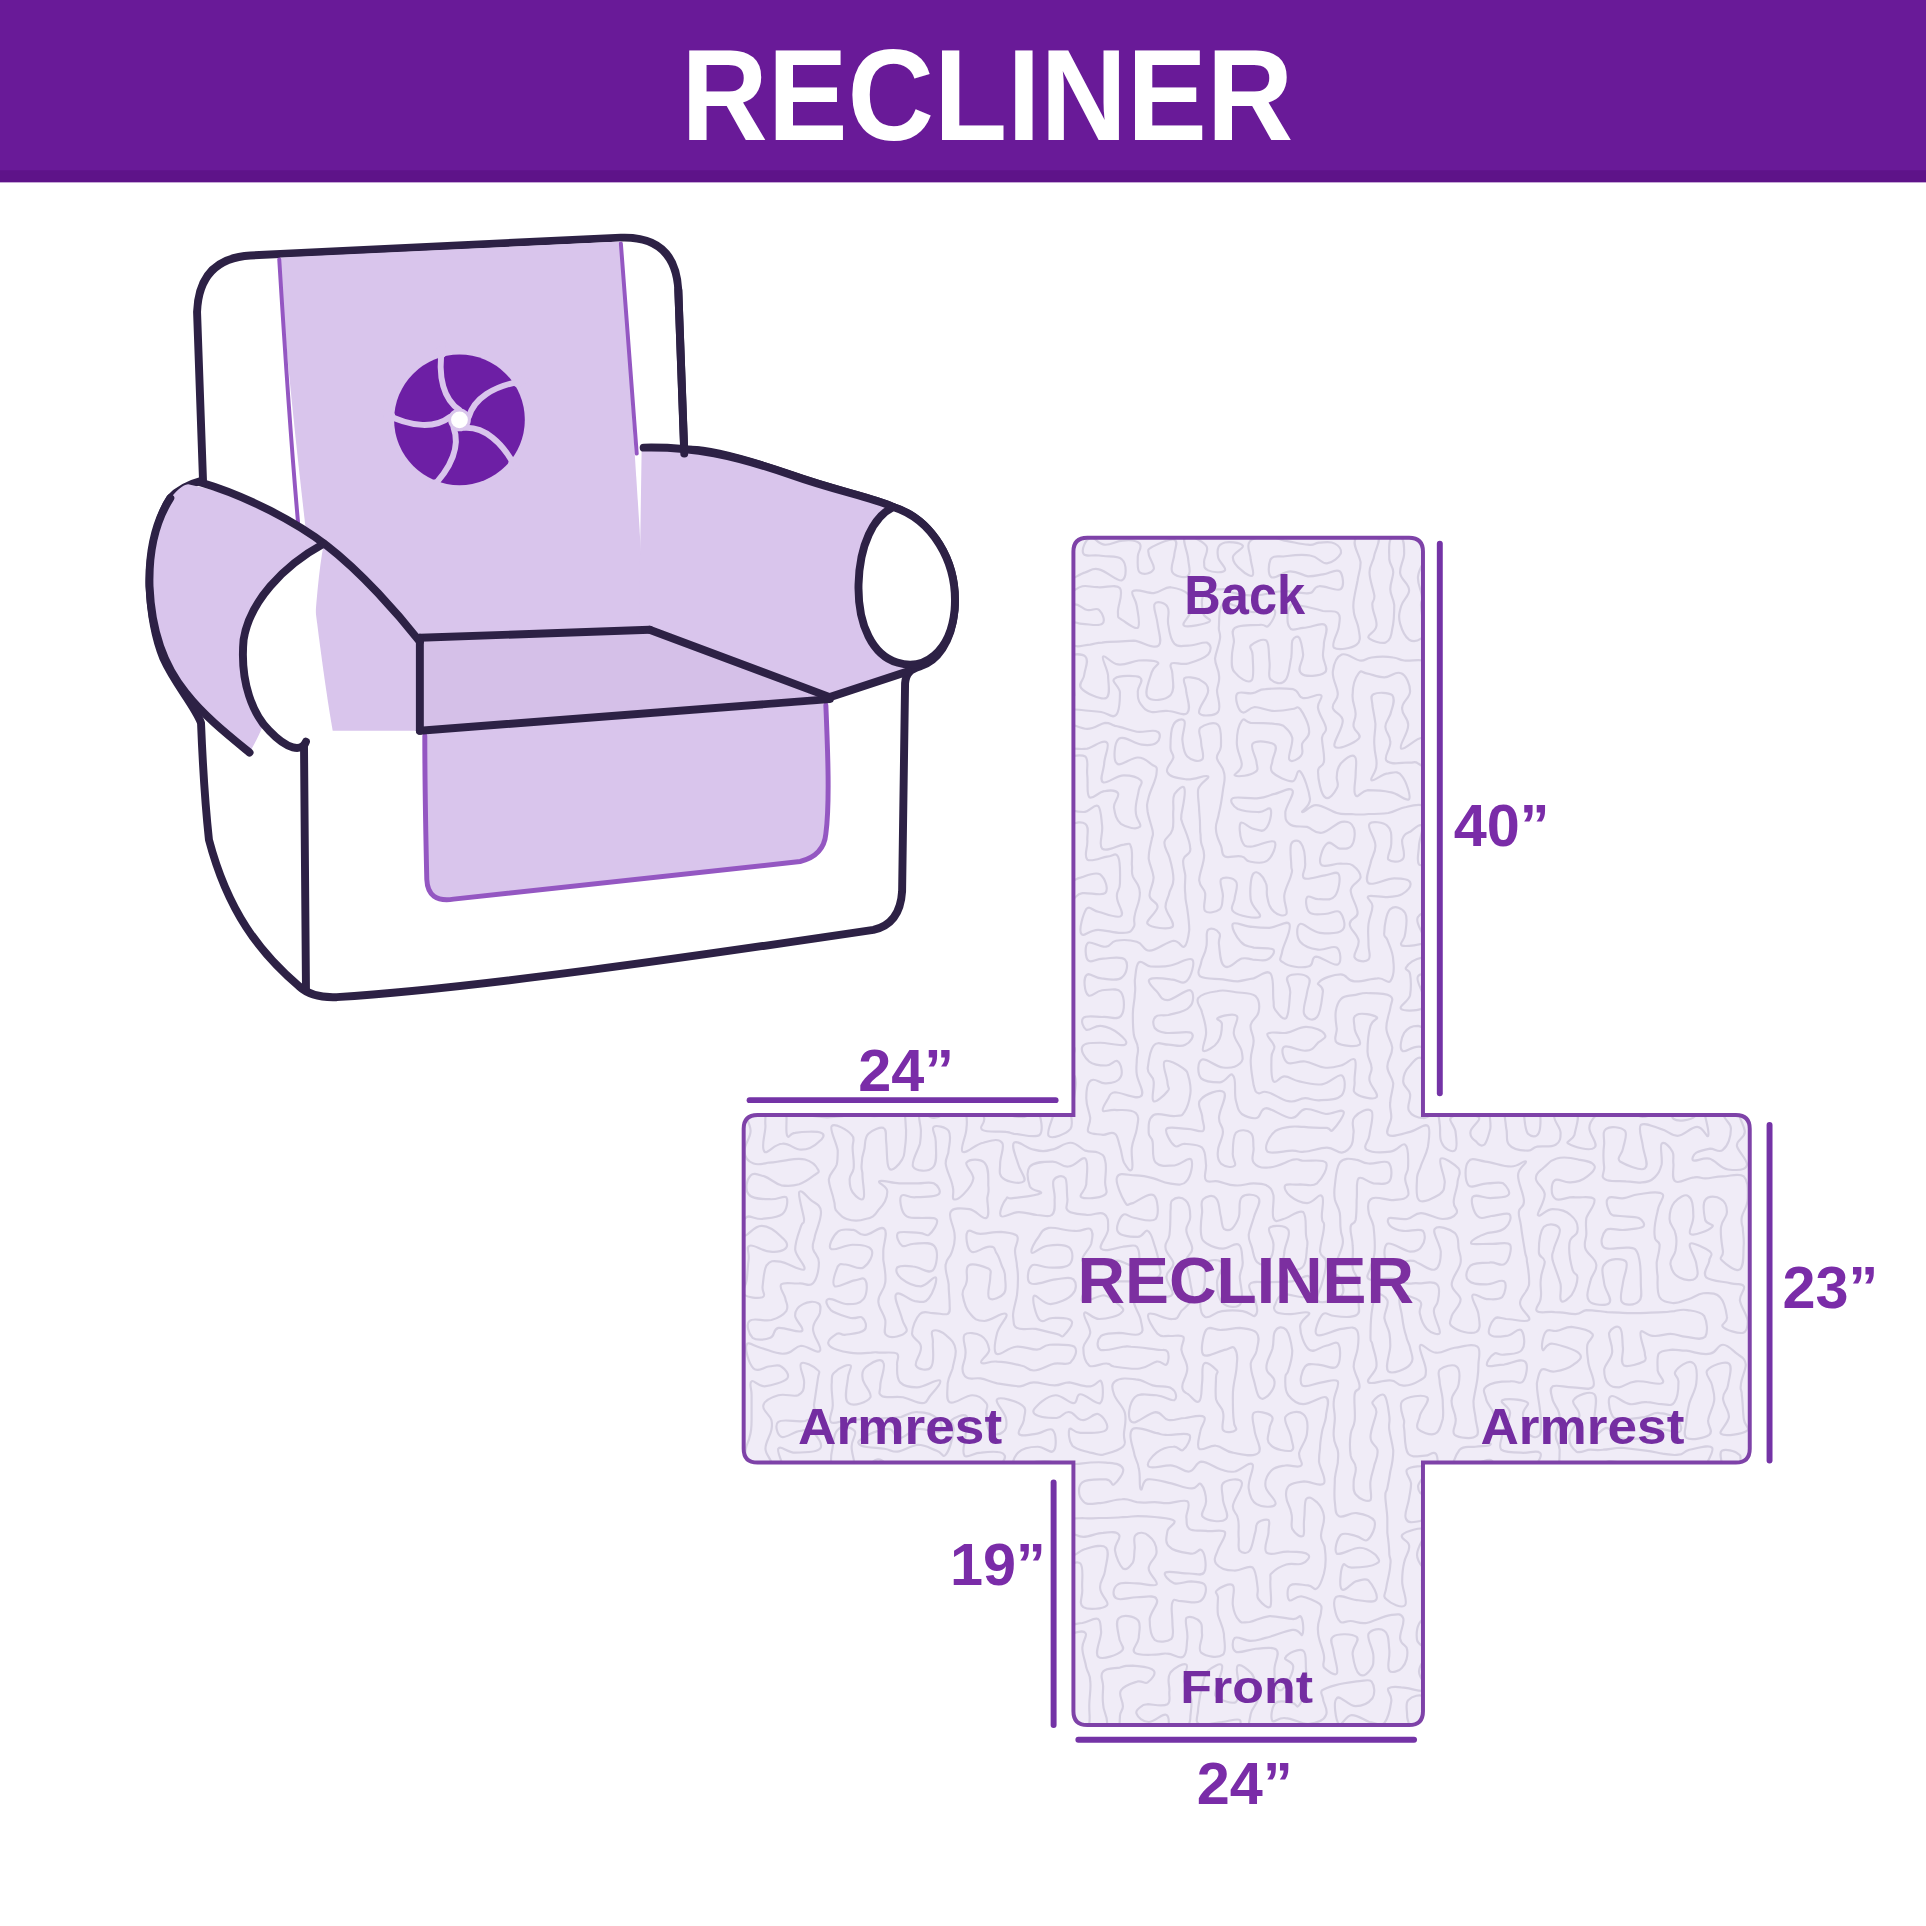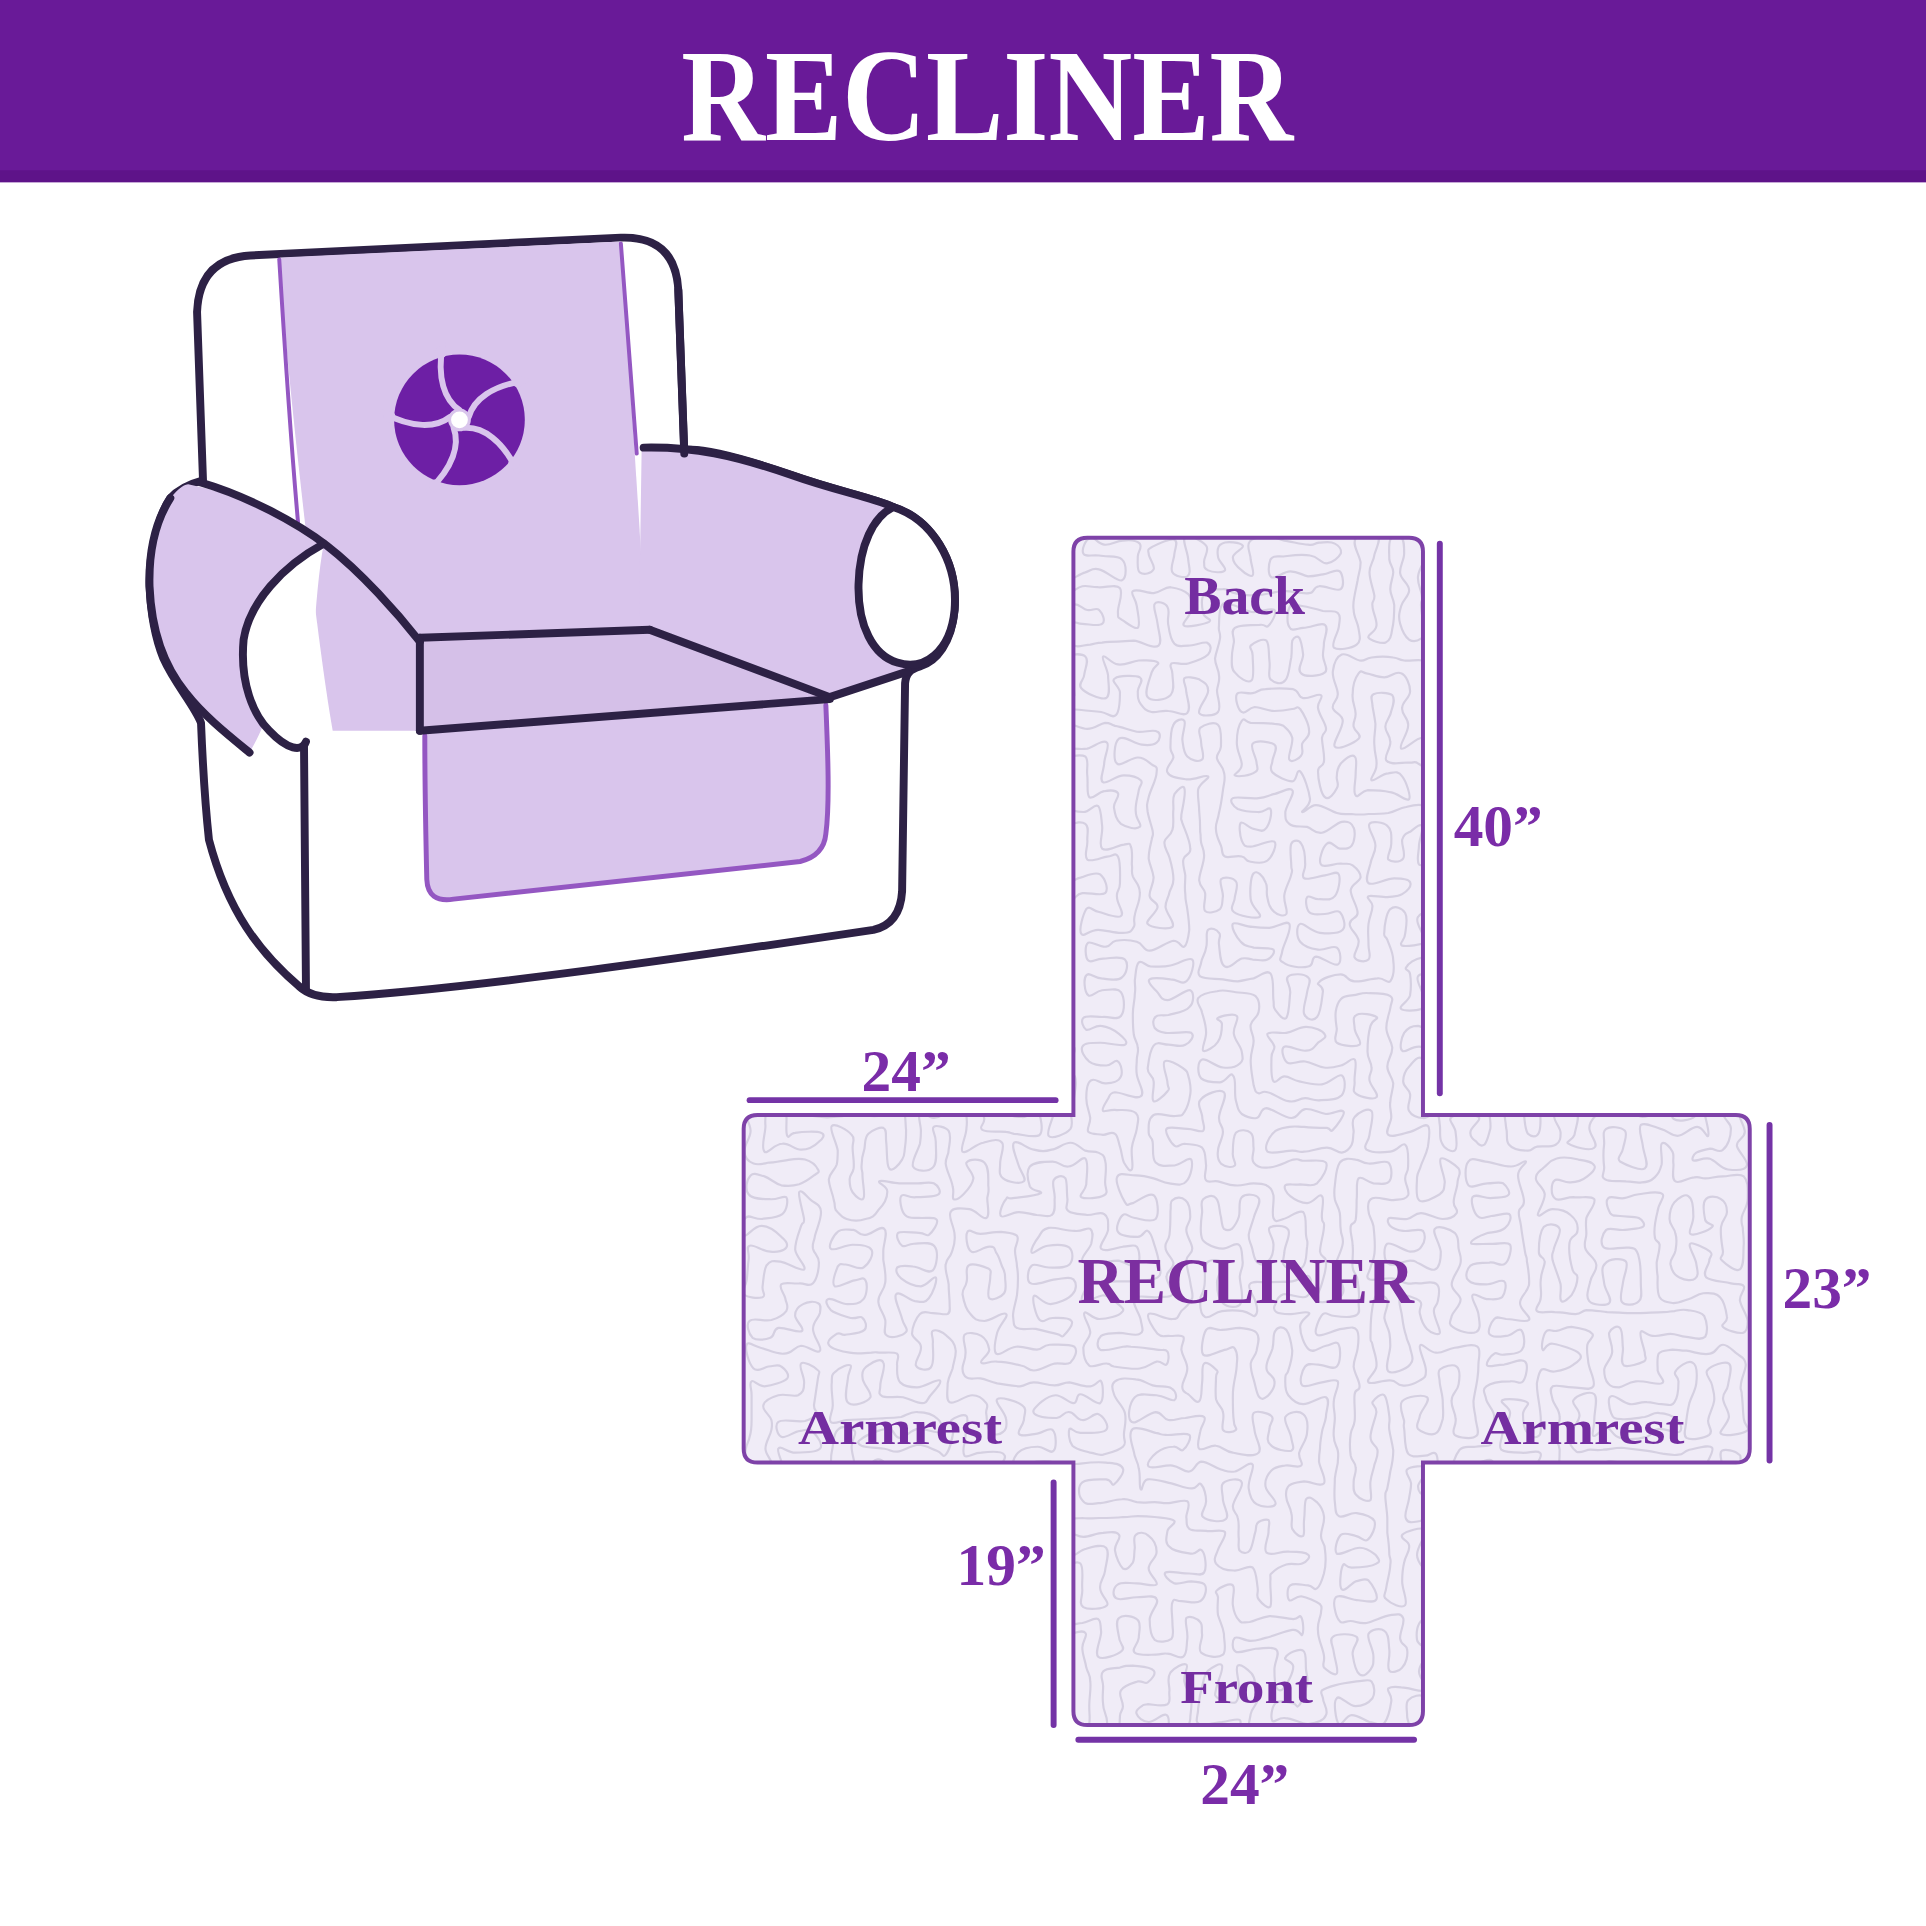--- a/index.html
+++ b/index.html
@@ -1,17 +1,17 @@
 <!DOCTYPE html>
 <html><head>
 <meta charset="utf-8">
 <style>
 html,body{margin:0;padding:0;background:#ffffff;}
 #stage{position:relative;width:1927px;height:1927px;background:#ffffff;overflow:hidden;
-  font-family:Liberation Serif, serif;text-align:right;}
+  font-family:Liberation Sans, sans-serif;text-align:right;}
 svg{position:absolute;left:0;top:0;}
 </style>
 </head>
 <body>
 <div id="stage">
 <svg width="1927" height="1927" viewBox="0 0 1946 1946">
 <defs>
 <clipPath id="crossclip">
           <path d="M 1098,543 L 1423,543 Q 1437,543 1437,557 L 1437,1126 L 1753,1126 Q 1767,1126 1767,1140 L 1767,1463 Q 1767,1477 1753,1477 L 1437,1477 L 1437,1728 Q 1437,1742 1423,1742 L 1098,1742 Q 1084,1742 1084,1728 L 1084,1477 L 765,1477 Q 751,1477 751,1463 L 751,1140 Q 751,1126 765,1126 L 1084,1126 L 1084,557 Q 1084,543 1098,543 Z"></path>
         </clipPath>

